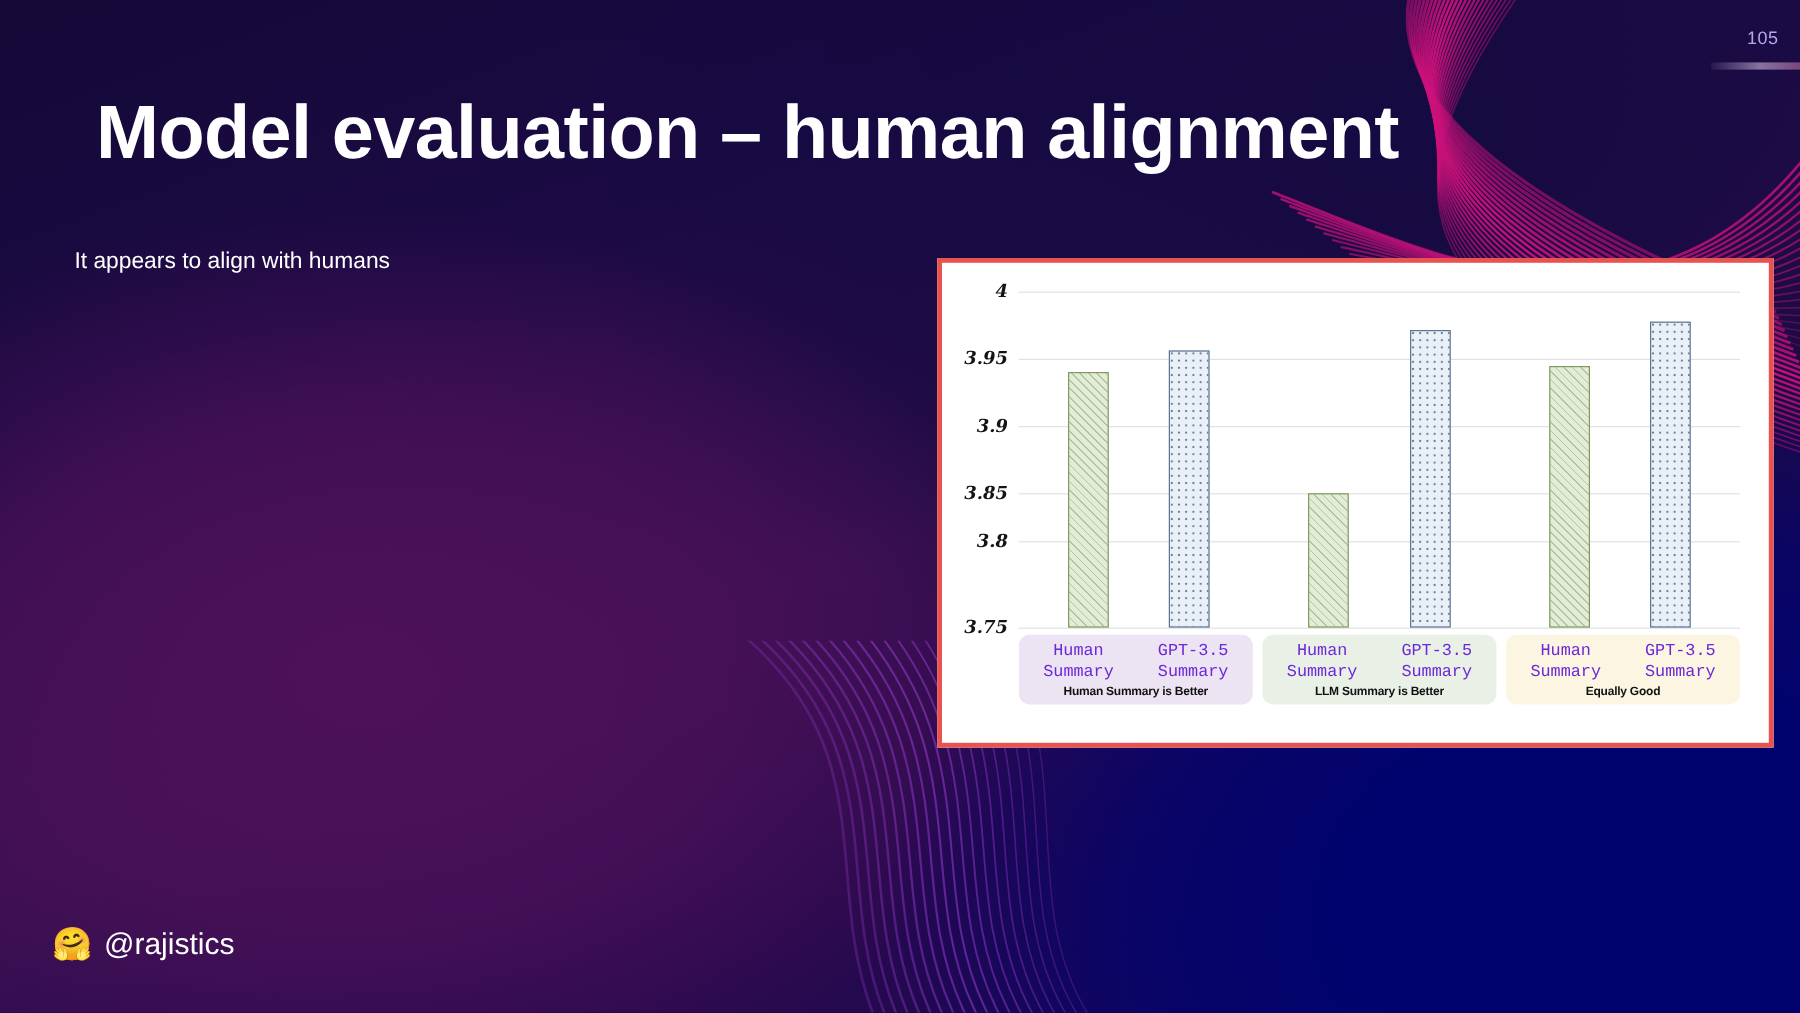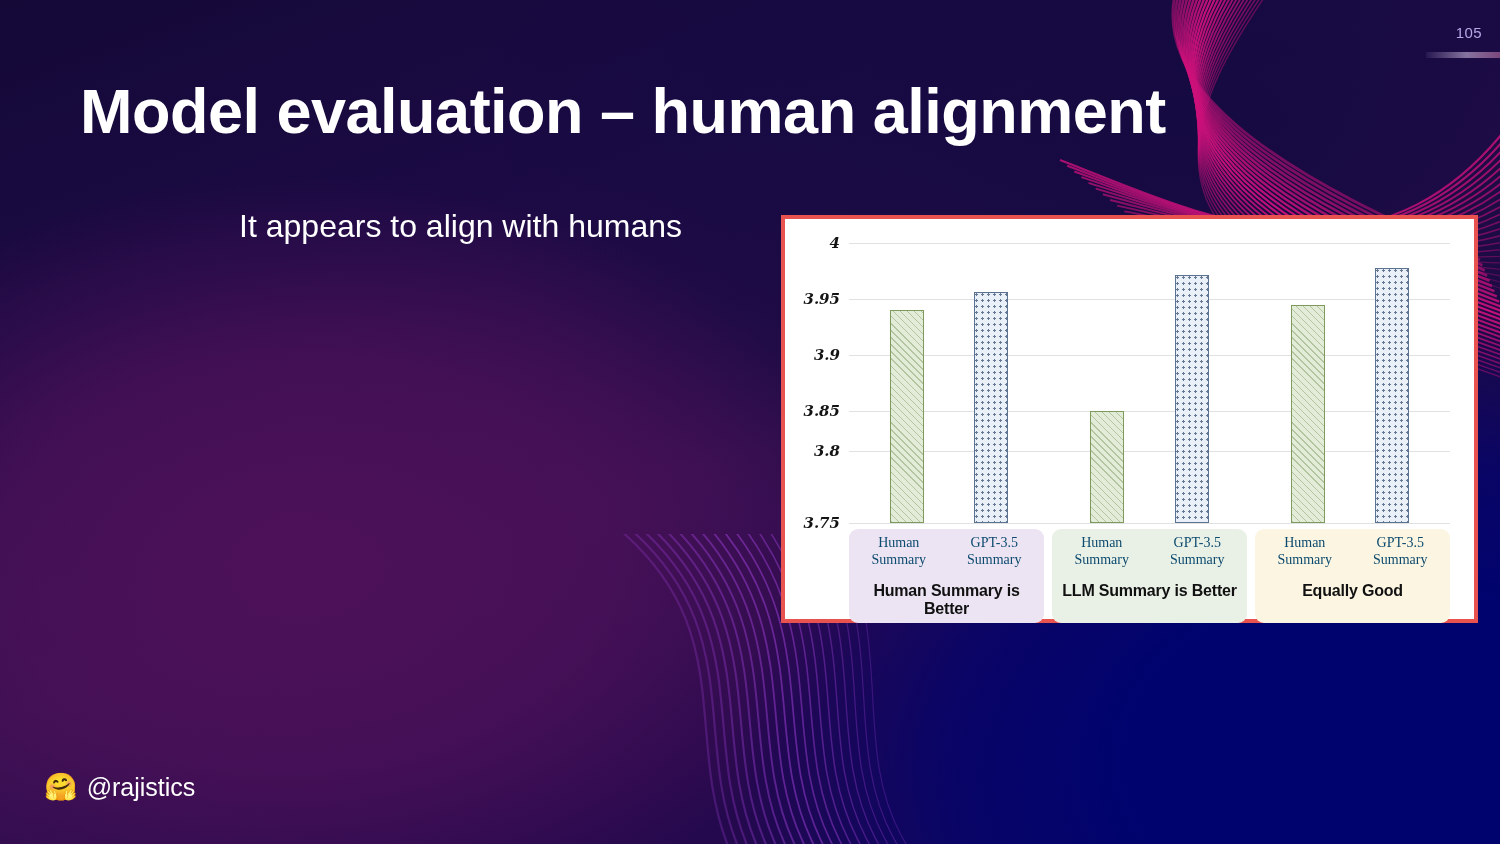--- a/index.html
+++ b/index.html
@@ -43,21 +43,21 @@
     position:absolute; left:80px; top:78px;
     width:1270px;
     font-size:63px; font-weight:bold; color:#ffffff;
     letter-spacing:-0.5px; line-height:1.05;
     white-space:nowrap;
   }
 
   
   #lead-text {
     position:absolute; left:62px; top:205px; width:620px;
-    font-size:32px; color:#ffffff; line-height:1.35; font-weight:400;text-align:right;
+    font-size:19px; color:#ffffff; line-height:1.35; font-weight:400;
   }
   #body-text {
     position:absolute; left:62px; top:312px; width:600px;
     font-size:30px; color:#ffffff; line-height:1.22; font-weight:400;
   }
 
   
   #chart-card {
     position:absolute; left:781px; top:215px;
     width:697px; height:408px;
@@ -106,25 +106,25 @@
   #xaxis {
     position:absolute; left:64px; right:24px; top:310px;
     display:flex; gap:8px; align-items:stretch;
   }
   .xgroup {
     flex:1; border-radius:9px; padding:6px 2px 5px;
     text-align:center;
   }
   .xgroup .pair { display:flex; }
   .xgroup .pair .cat {
-    flex:1; font-size:14px; line-height:1.18; color:#0c4a6e;
-    font-family:Liberation Serif, serif;
+    flex:1; font-size:14px; line-height:1.18; color:#6d28d9;
+    font-family:Liberation Mono, monospace;
   }
   .xgroup .grouplabel {
-    margin-top:14px; font-size:16px; font-weight:bold; color:#111111;
+    margin-top:3px; font-size:10px; font-weight:bold; color:#111111;
     letter-spacing:-0.2px;
   }
 
   
   #footer-links {
     position:absolute; left:0; right:0; top:740px;
     text-align:center; color:#ffffff; font-size:19px; line-height:1.17;
   }
   #footer-links div { white-space:nowrap; }
 

